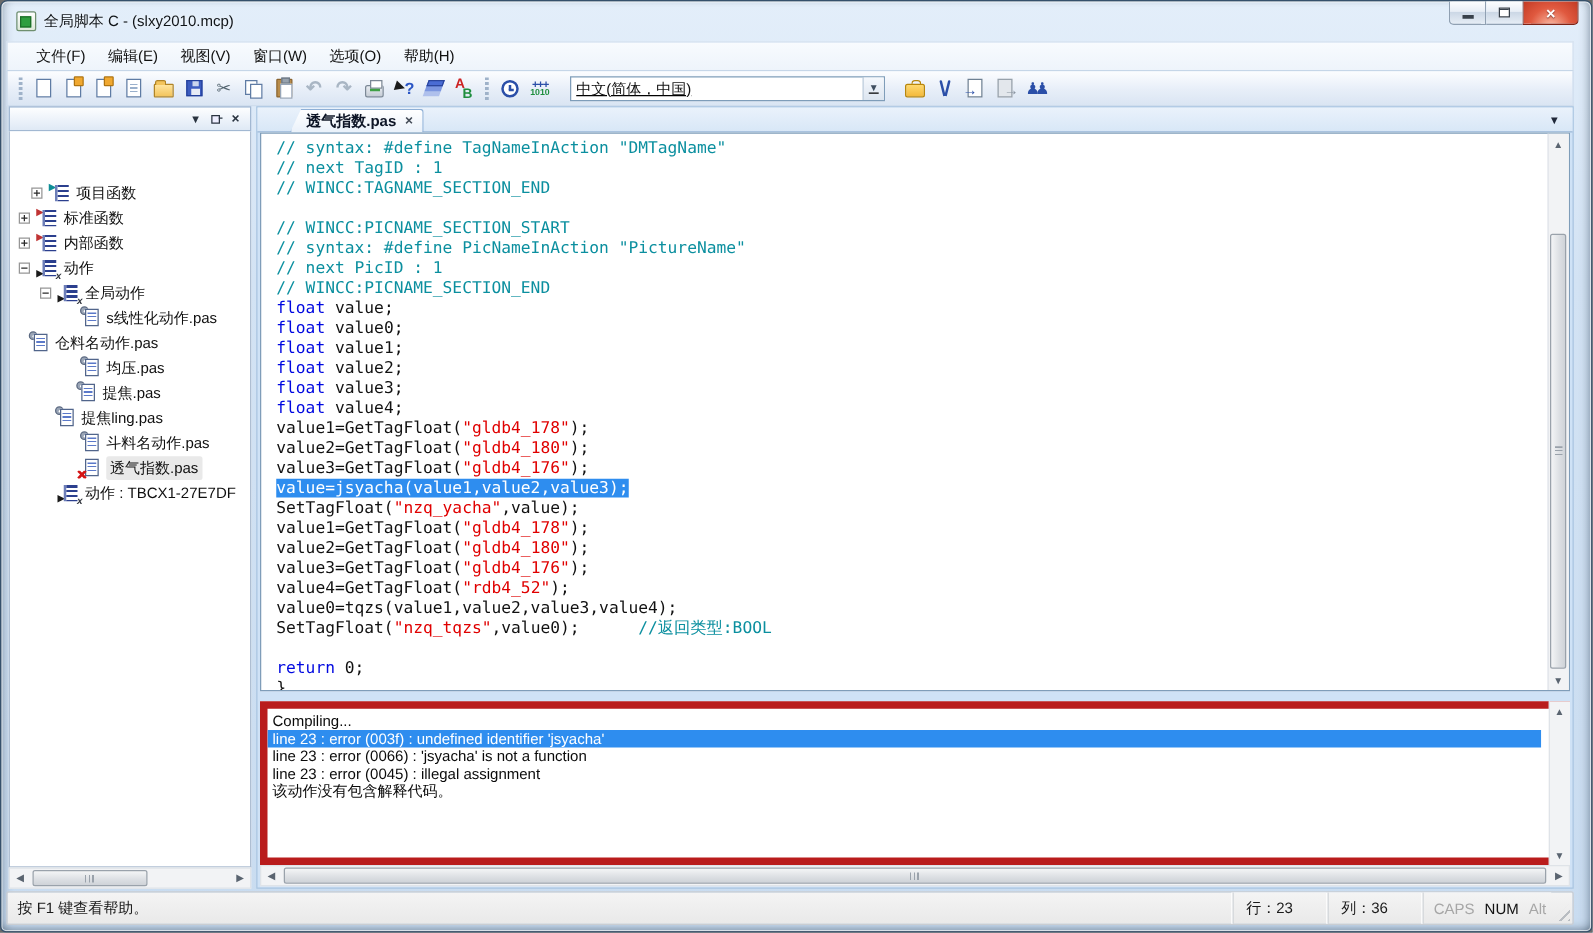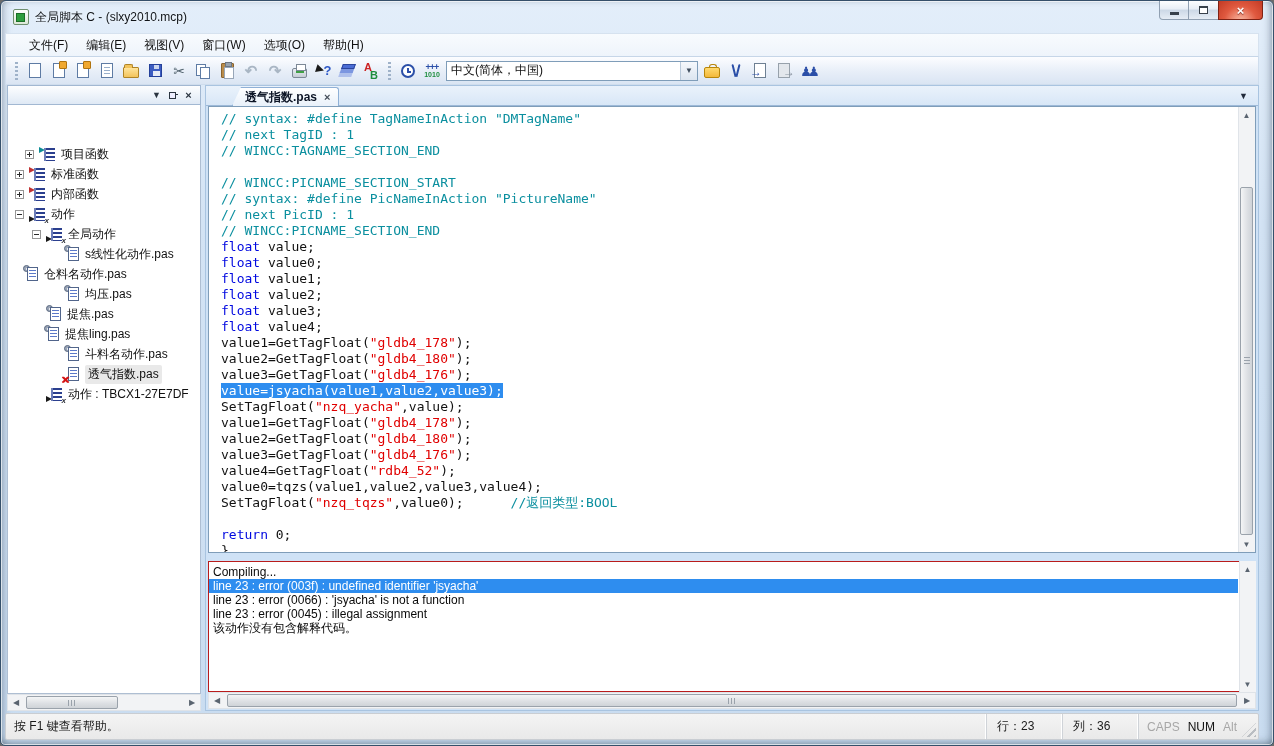--- a/index.html
+++ b/index.html
@@ -78,21 +78,21 @@
   .ic-compass { position:relative; width:14px; height:15px; }
   .ic-compass::before, .ic-compass::after { content:""; position:absolute; top:1px; width:2px; height:13px; background:#2b4fa8; border-radius:1px 1px 0 0; }
   .ic-compass::before { left:4px; transform:rotate(-14deg); }
   .ic-compass::after { right:4px; transform:rotate(14deg); }
   .ic-import { position:relative; width:12px; height:15px; background:#fff; border:1px solid #6e8093; }
   .ic-import::after { content:"\2192"; position:absolute; left:-5px; top:1px; color:#2b4fa8; font-weight:bold; font-size:12px; }
   .ic-export { position:relative; width:12px; height:15px; background:#e3e7ec; border:1px solid #97a1ab; }
   .ic-export::after { content:"\2192"; position:absolute; right:-6px; top:1px; color:#8a94a0; font-weight:bold; font-size:12px; }
   .ic-users::before { content:"\265f\265f"; color:#2b4fa8; font-size:13px; letter-spacing:-4px; }
 
-  .combo { width:252px; height:20px; background:#fff; border:1px solid #7f9db9; display:flex; align-items:center; margin:0 2px; }
+  .combo { width:252px; height:20px; background:#fff; border:1px solid #7f9db9; display:flex; align-items:flex-end; margin:0 12px;text-decoration:underline; }
   .combo-text { flex:1; font-size:12px; padding-left:4px; color:#111; white-space:nowrap; overflow:hidden; }
   .combo-btn { width:17px; height:18px; background:linear-gradient(#f5f8fc,#dce5f0); border-left:1px solid #b9c9da; display:flex; align-items:center; justify-content:center; font-size:8px; color:#404f60; }
 
   
   .main { position:absolute; top:84px; left:4px; right:14px; bottom:34px; }
 
   
   .sidebar { position:absolute; left:2px; top:0; width:194px; bottom:0; }
   .sb-header { height:20px; display:flex; align-items:center; background:linear-gradient(#fdfeff,#dfe9f5); border:1px solid #a2b8d2; padding:0 4px 0 6px; }
   .sb-title { flex:1; font-size:12px; color:#17202b; white-space:nowrap; overflow:hidden;margin-top:44px; }
@@ -150,21 +150,21 @@
      font-family:"DejaVu Sans Mono","Liberation Mono",monospace; font-size:13px; line-height:16px; }
   .code-line { white-space:pre; height:16px; color:#111; }
   .tok-cm { color:#0b8f9f; }
   .tok-kw { color:#0008e0; }
   .tok-st { color:#e00000; }
   .tok-sel { background:#2e8def; color:#fff; }
 
   .code-vscroll { top:0; bottom:0; right:0; border:none; border-left:1px solid #e0e4e9; }
   .splitter { position:absolute; left:2px; right:2px; top:468px; height:7px; }
 
-  .output-panel { position:absolute; top:475px; left:2px; right:2px; bottom:18px; background:#fff; border:1px solid #b91c1c; }
+  .output-panel { position:absolute; top:475px; left:2px; right:2px; bottom:18px; background:#fff; border:6px solid #b91c1c; }
   .output { position:absolute; inset:1px 17px 0 0; overflow:hidden; padding-top:2px; }
   .out-line { height:14px; line-height:14px; font-size:12px; color:#0a0a0a; padding-left:4px; white-space:nowrap; }
   .out-line.selected { background:#2e8def; color:#fff; }
   .out-vscroll { top:475px; bottom:18px; right:2px; }
   .out-hscroll { left:2px; right:2px; bottom:1px; }
 
   
   .statusbar { position:absolute; left:4px; right:14px; bottom:5px; height:27px; background:linear-gradient(#f4f4f4,#e9e9e9);
      border:1px solid #c9cdd2; border-radius:2px; display:flex; align-items:stretch; font-size:12px; color:#1a1a1a; }
   .sb-help { flex:1; display:flex; align-items:center; padding-left:8px; white-space:nowrap; }
@@ -361,21 +361,21 @@
             <span class="tree-label">仓料名动作.pas</span>
           </div>
           <div class="tree-item" style="padding-left: 41px;">
             <span class="exp-space"></span>
             <span class="tico">
               <i class="gear"></i>
               <i class="page"></i>
             </span>
             <span class="tree-label">均压.pas</span>
           </div>
-          <div class="tree-item" style="padding-left: 23px;">
+          <div class="tree-item" style="padding-left: 38px;">
             <span class="exp-space"></span>
             <span class="tico">
               <i class="gear"></i>
               <i class="page"></i>
             </span>
             <span class="tree-label">提焦.pas</span>
           </div>
           <div class="tree-item" style="padding-left: 21px;">
             <span class="exp-space"></span>
             <span class="tico">

